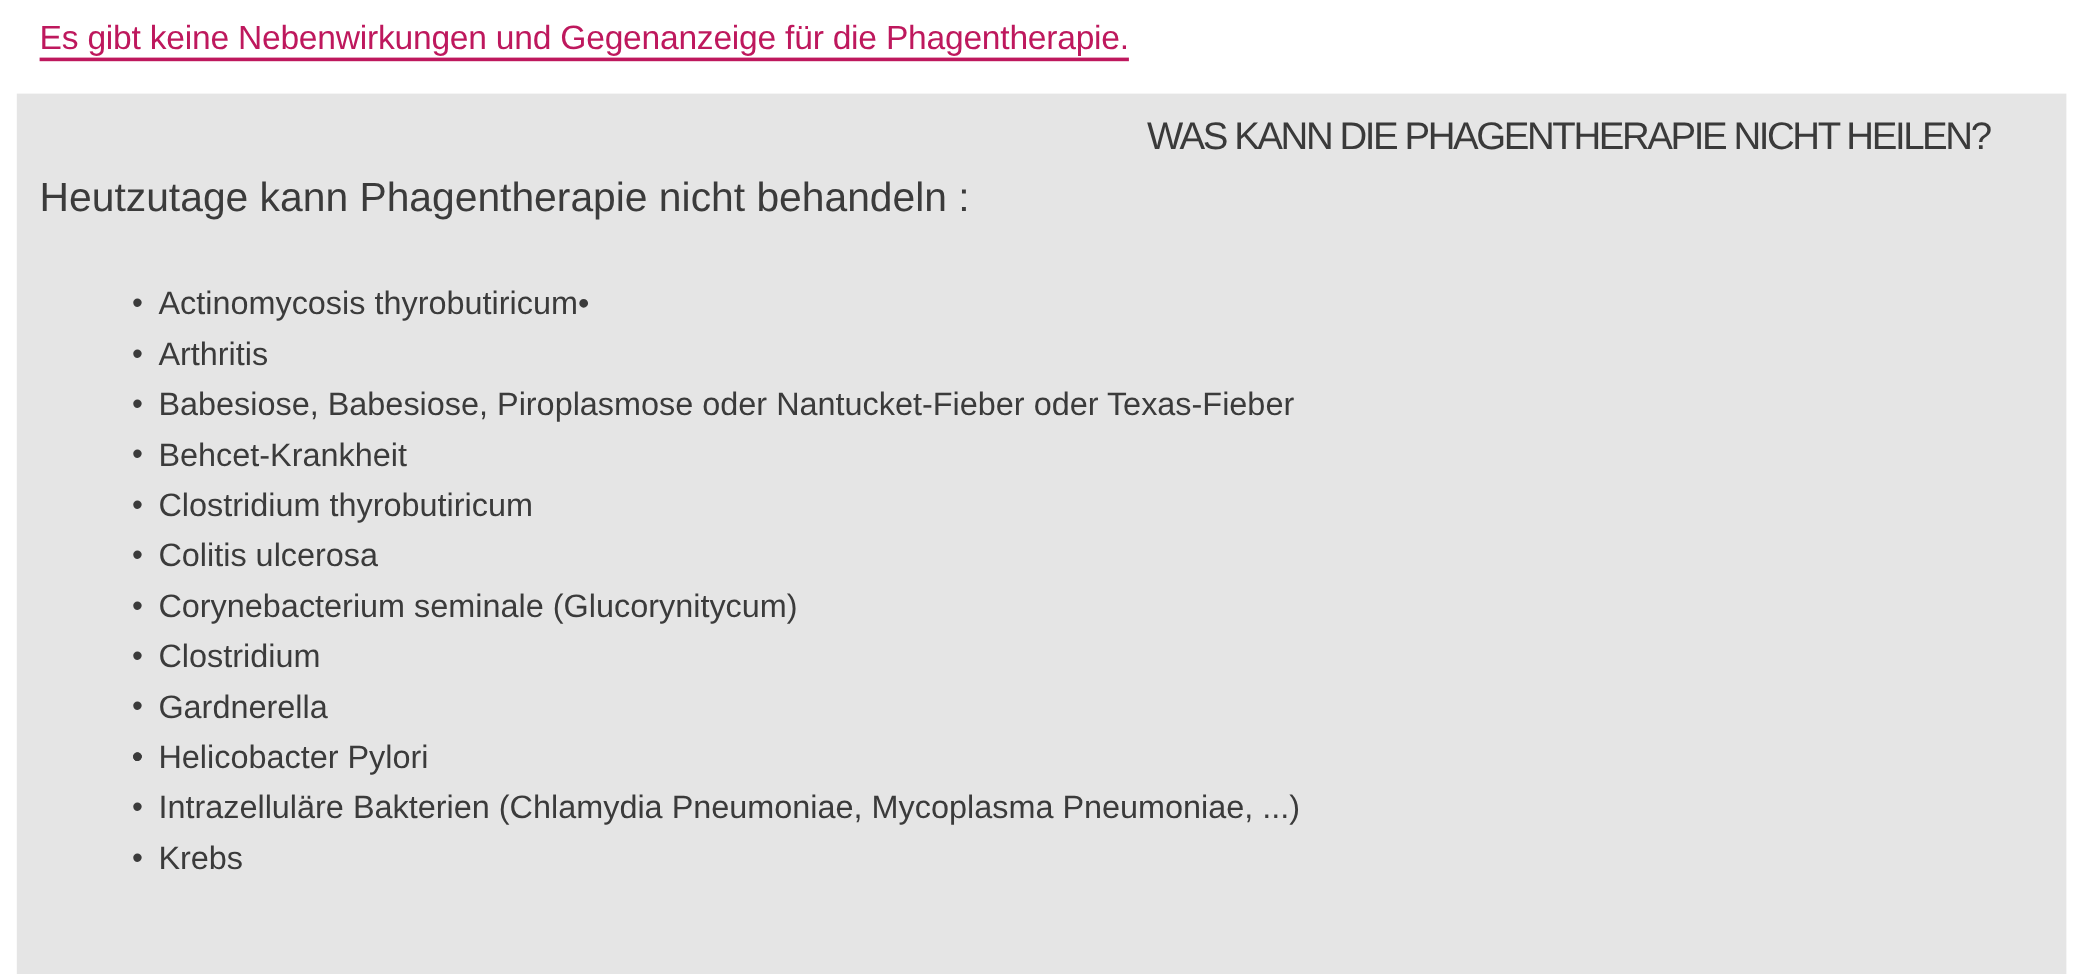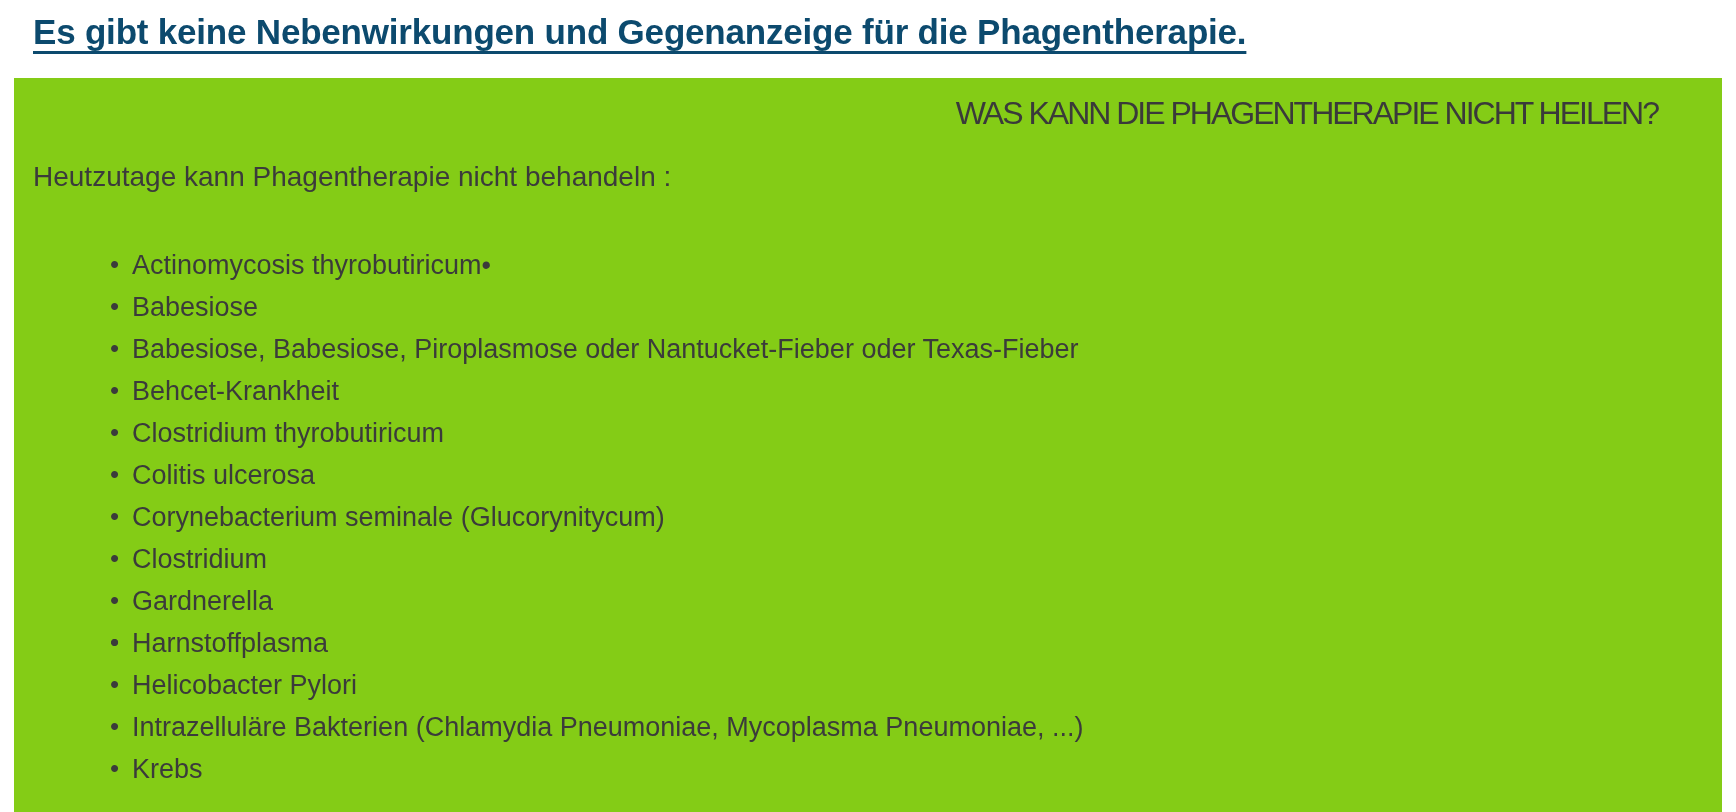--- a/index.html
+++ b/index.html
@@ -9,25 +9,25 @@
   body {
     width: 1736px;
     height: 812px;
     overflow: hidden;
     background: #ffffff;
     font-family: "Liberation Sans", "DejaVu Sans", sans-serif;
     color: #3b3b3b;
   }
   .page-heading {
     margin: 12px 0 0 33px;
-    font-size: 35px;
+    font-size: 28px;
     line-height: 40px;
-    font-weight: 700;
+    font-weight: 400;
     letter-spacing: -0.2px;
-    color: #0c4a6e;
+    color: #be185d;
     text-decoration: underline;
     text-decoration-thickness: 3px;
     text-underline-offset: 7px;
   }
   .section-panel {
     margin: 26px 14px 0 14px;
     width: 1708px;
     height: 734px;
     background: #c8c8c8;
     overflow: hidden;
@@ -36,22 +36,22 @@
   .section-title {
     margin: 12px 64px 0 0;
     text-align: right;
     font-size: 32px;
     line-height: 46px;
     font-weight: 300;
     letter-spacing: -2px;
     color: #3a3a3a;
   }
   .section-intro {
-    margin: 22px 0 0 19px;
-    font-size: 28px;
+    margin: 10px 0 0 19px;
+    font-size: 34px;
     line-height: 38px;
     font-weight: 400;
     color: #3b3b3b;
   }
   .disease-list {
     margin: 48px 0 0 0;
     padding: 0 0 0 118px;
     list-style: none;
   }
   .disease-list li {
@@ -67,34 +67,34 @@
     font-size: 26px;
     color: #3b3b3b;
   }
 </style>
 </head>
 <body>
 
 <main>
   <h1 class="page-heading">Es gibt keine Nebenwirkungen und Gegenanzeige für die Phagentherapie.</h1>
 
-  <section class="section-panel" style="background: #84cc16;">
+  <section class="section-panel" style="background: #e5e5e5;">
     <h2 class="section-title">WAS KANN DIE PHAGENTHERAPIE NICHT HEILEN?</h2>
 
     <p class="section-intro">Heutzutage kann Phagentherapie nicht behandeln :</p>
 
     <ul class="disease-list">
 
     <li>
           <span class="bullet">•</span>
           <span>Actinomycosis thyrobutiricum•</span>
         </li>
         <li>
           <span class="bullet">•</span>
-          <span>Babesiose</span>
+          <span>Arthritis</span>
         </li>
         <li>
           <span class="bullet">•</span>
           <span>Babesiose, Babesiose, Piroplasmose oder Nantucket-Fieber oder Texas-Fieber</span>
         </li>
         <li>
           <span class="bullet">•</span>
           <span>Behcet-Krankheit</span>
         </li>
         <li>
@@ -115,21 +115,20 @@
         </li>
         <li>
           <span class="bullet">•</span>
           <span>Gardnerella</span>
         </li>
         <li>
           <span class="bullet">•</span>
         </li>
         <li>
           <span class="bullet">•</span>
-          <span>Harnstoffplasma</span>
         </li>
         <li>
           <span class="bullet">•</span>
           <span>Helicobacter Pylori</span>
         </li>
         <li>
           <span class="bullet">•</span>
           <span>Intrazelluläre Bakterien (Chlamydia Pneumoniae, Mycoplasma Pneumoniae, ...)</span>
         </li>
         <li>

